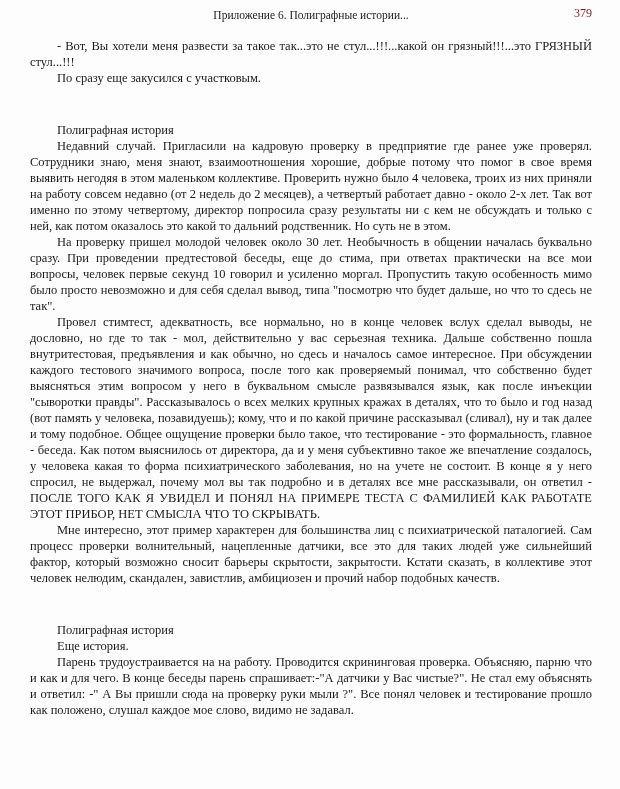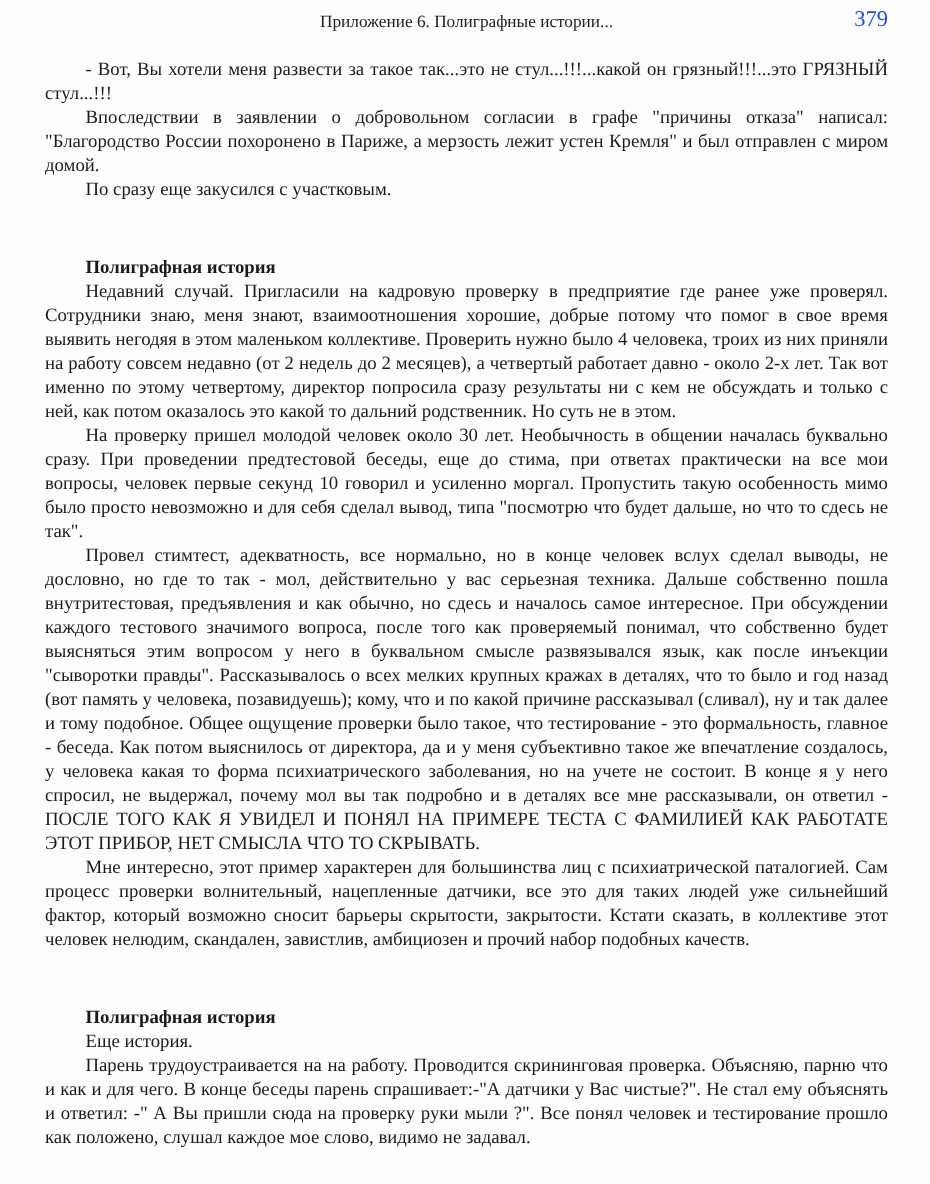--- a/index.html
+++ b/index.html
@@ -26,51 +26,50 @@
     font-size: 11.5px;
     line-height: 18px;
     height: 20px;
     margin-bottom: 12px;
     color: #222;
   }
   .page-number {
     position: absolute;
     right: 0;
     top: -2px;
-    font-size: 15px;
-    color: #1d4ed8;
+    font-size: 12px;
+    color: #7f1d1d;
   }
   .para {
     margin: 0;
     font-size: 12.5px;
     line-height: 16px;
     text-align: justify;
     text-indent: 27px;
   }
   .heading {
     margin: 36px 0 0 0;
     font-size: 12.5px;
     line-height: 16px;
-    font-weight: bold;
+    font-weight: normal;
     text-indent: 27px;
   }
 </style>
 </head>
 <body>
 
 <div class="page">
 
   <div class="page-header">
     <span class="running-title">Приложение 6. Полиграфные истории...</span>
     <span class="page-number">379</span>
   </div>
 
   <div class="page-body">
     <p class="para">- Вот, Вы хотели меня развести за такое так...это не стул...!!!...какой он грязный!!!...это ГРЯЗНЫЙ стул...!!!</p>
-    <p class="para">Впоследствии в заявлении о добровольном согласии в графе "причины отказа" написал: "Благородство России похоронено в Париже, а мерзость лежит устен Кремля" и был отправлен с миром домой.</p>
     <p class="para">По сразу еще закусился с участковым.</p>
 
     <p class="heading">Полиграфная история</p>
 
     <p class="para">Недавний случай. Пригласили на кадровую проверку в предприятие где ранее уже проверял. Сотрудники знаю, меня знают, взаимоотношения хорошие, добрые потому что помог в свое время выявить негодяя в этом маленьком коллективе. Проверить нужно было 4 человека, троих из них приняли на работу совсем недавно (от 2 недель до 2 месяцев), а четвертый работает давно - около 2-х лет. Так вот именно по этому четвертому, директор попросила сразу результаты ни с кем не обсуждать и только с ней, как потом оказалось это какой то дальний родственник. Но суть не в этом.</p>
     <p class="para">На проверку пришел молодой человек около 30 лет. Необычность в общении началась буквально сразу. При проведении предтестовой беседы, еще до стима, при ответах практически на все мои вопросы, человек первые секунд 10 говорил и усиленно моргал. Пропустить такую особенность мимо было просто невозможно и для себя сделал вывод, типа "посмотрю что будет дальше, но что то сдесь не так".</p>
     <p class="para">Провел стимтест, адекватность, все нормально, но в конце человек вслух сделал выводы, не дословно, но где то так - мол, действительно у вас серьезная техника. Дальше собственно пошла внутритестовая, предъявления и как обычно, но сдесь и началось самое интересное. При обсуждении каждого тестового значимого вопроса, после того как проверяемый понимал, что собственно будет выясняться этим вопросом у него в буквальном смысле развязывался язык, как после инъекции "сыворотки правды". Рассказывалось о всех мелких крупных кражах в деталях, что то было и год назад (вот память у человека, позавидуешь); кому, что и по какой причине рассказывал (сливал), ну и так далее и тому подобное. Общее ощущение проверки было такое, что тестирование - это формальность, главное - беседа. Как потом выяснилось от директора, да и у меня субъективно такое же впечатление создалось, у человека какая то форма психиатрического заболевания, но на учете не состоит. В конце я у него спросил, не выдержал, почему мол вы так подробно и в деталях все мне рассказывали, он ответил - ПОСЛЕ ТОГО КАК Я УВИДЕЛ И ПОНЯЛ НА ПРИМЕРЕ ТЕСТА С ФАМИЛИЕЙ КАК РАБОТАТЕ ЭТОТ ПРИБОР, НЕТ СМЫСЛА ЧТО ТО СКРЫВАТЬ.</p>
     <p class="para">Мне интересно, этот пример характерен для большинства лиц с психиатрической паталогией. Сам процесс проверки волнительный, нацепленные датчики, все это для таких людей уже сильнейший фактор, который возможно сносит барьеры скрытости, закрытости. Кстати сказать, в коллективе этот человек нелюдим, скандален, завистлив, амбициозен и прочий набор подобных качеств.</p>
 
     <p class="heading">Полиграфная история</p>

